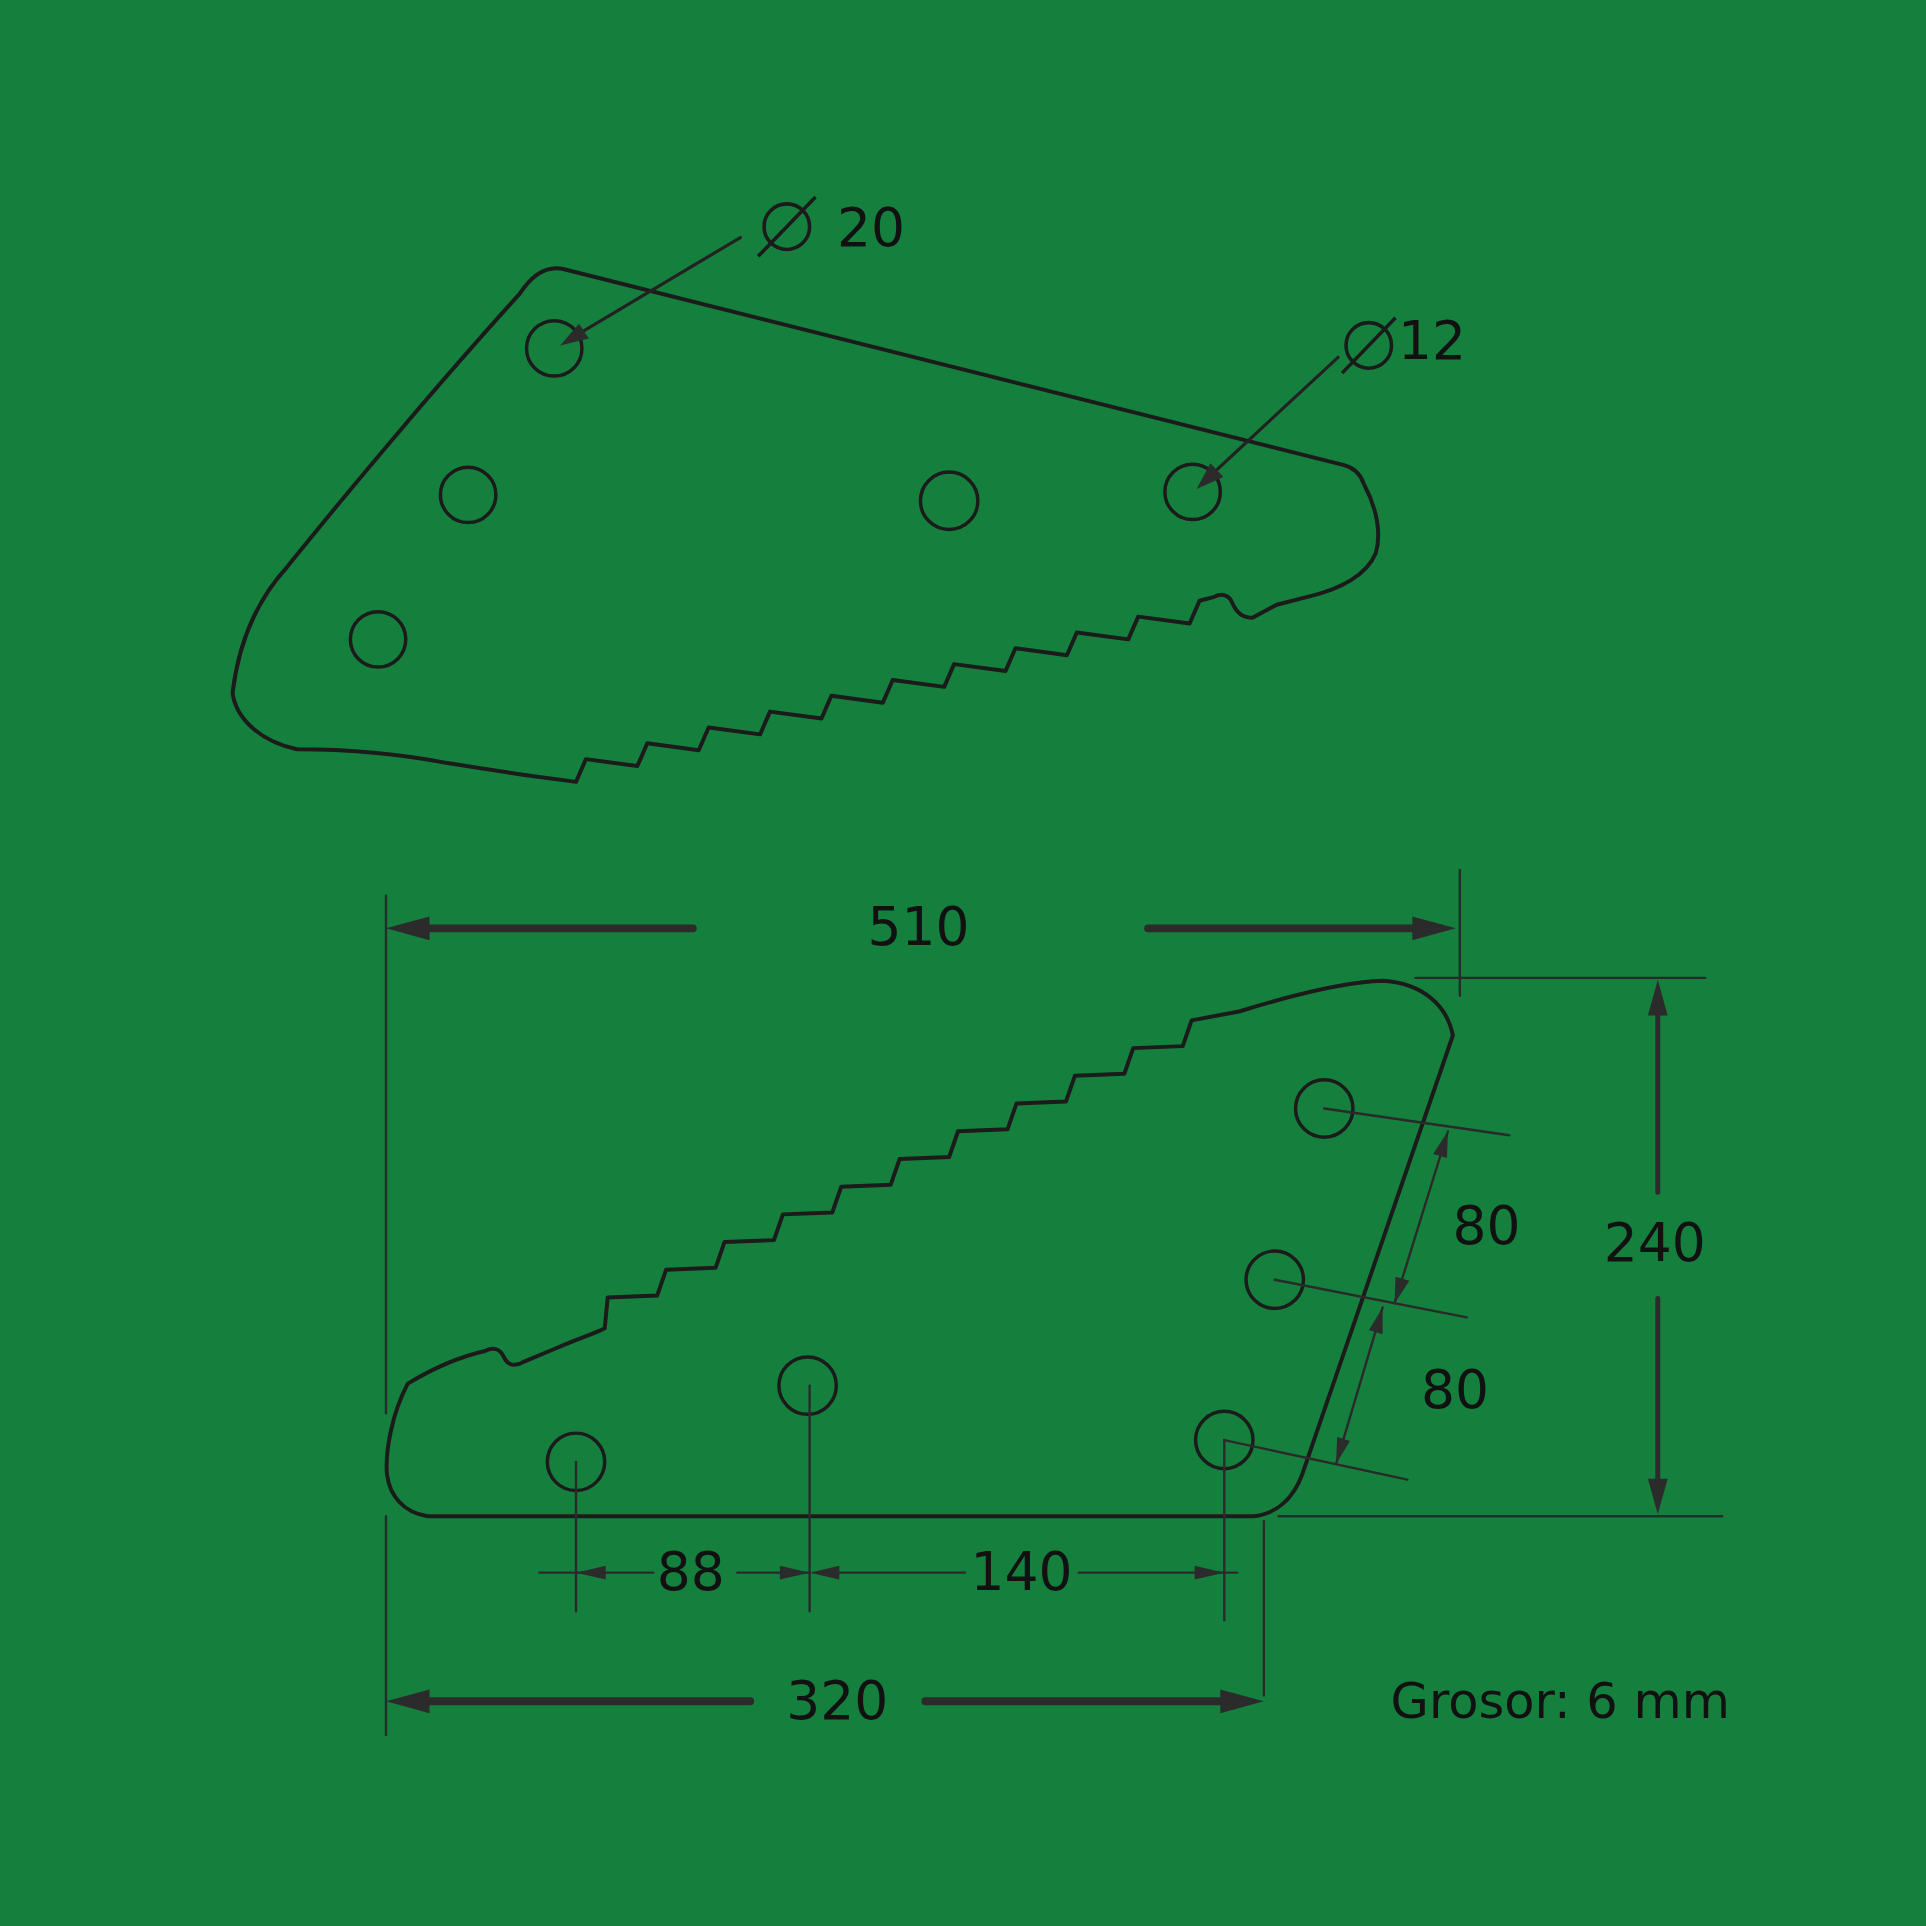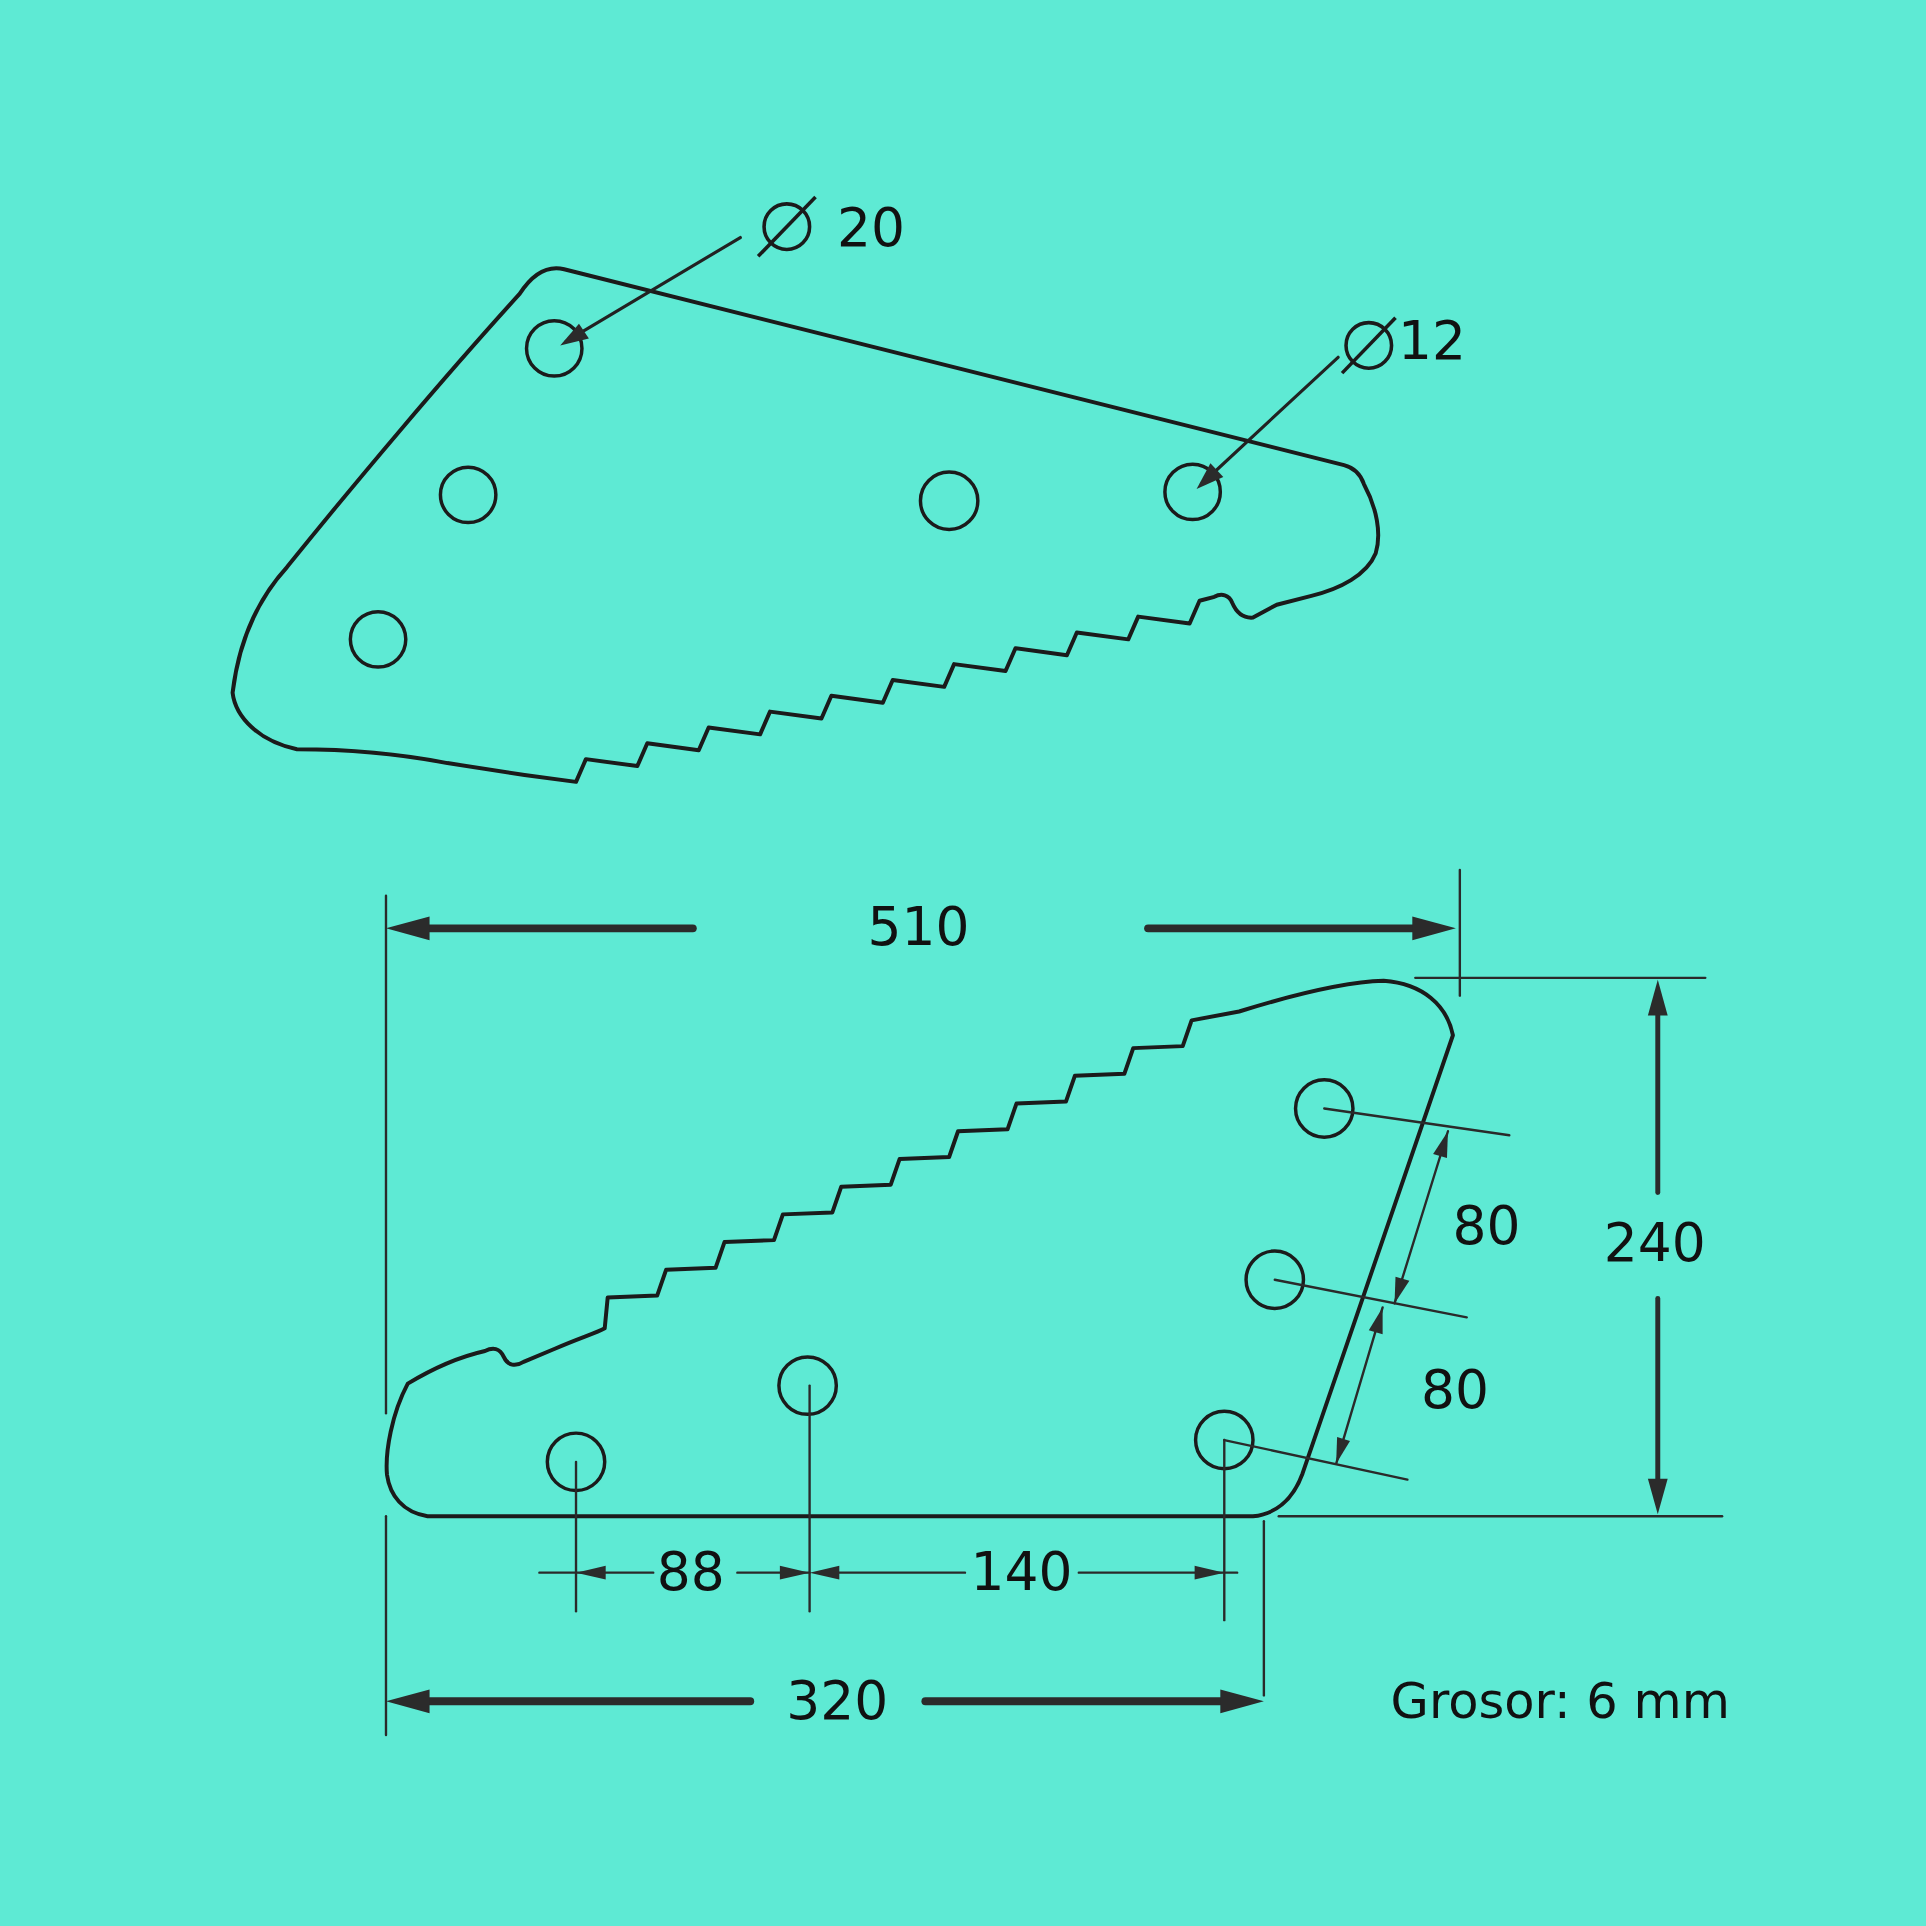--- a/index.html
+++ b/index.html
@@ -6,21 +6,21 @@
     margin: 0;
     padding: 0;
     background: #ffffff;
     width: 100%;
     height: 100%;
   }
   .drawing-wrap {
     width: 100vmin;
     height: 100vmin;
     margin: 0 auto;
-    background: #5eead4;
+    background: #15803d;
   }
   svg {
     display: block;
     width: 100%;
     height: 100%;
   }
   .outline {
     fill: none;
     stroke: #1b1b1b;
     stroke-width: 4;

